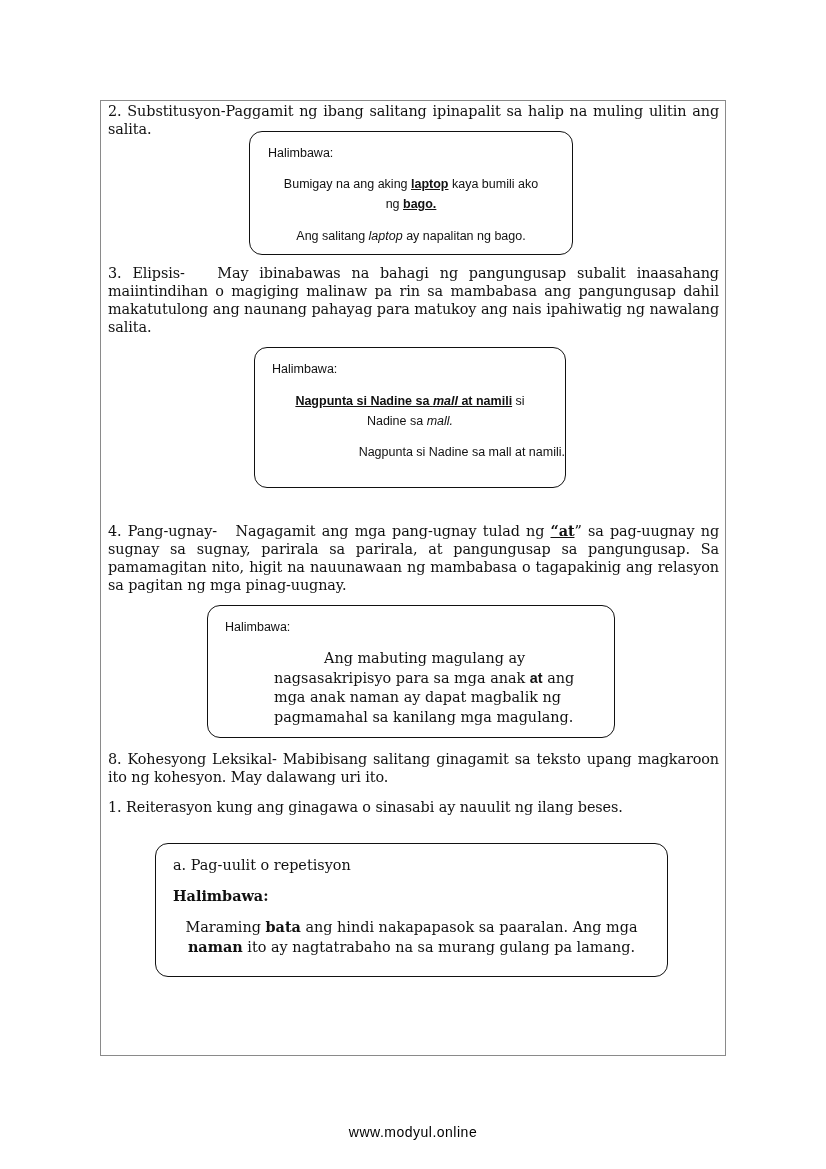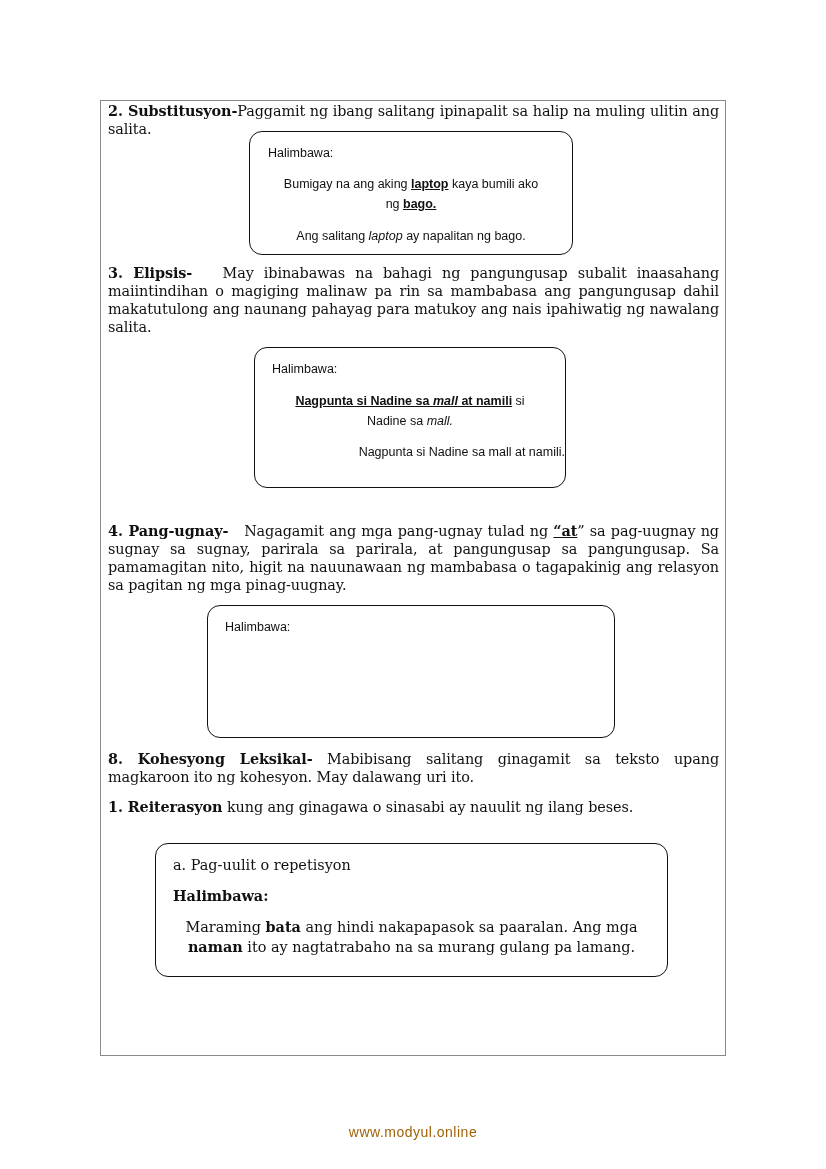--- a/index.html
+++ b/index.html
@@ -2,30 +2,30 @@
 <html><head>
 <meta charset="utf-8">
 <style>
   html, body { margin: 0; padding: 0; background: #ffffff; }
   body { width: 826px; height: 1169px; position: relative; overflow: hidden;
          font-family: "DejaVu Serif", "Liberation Serif", serif; color: #111; }
   .frame { position: absolute; left: 100px; top: 100px; width: 626px; height: 956px;
            border: 1px solid #8a8a8a; box-sizing: border-box; }
   .para { position: absolute; left: 108px; width: 611px; font-size: 14.4px; line-height: 18px;
           text-align: justify; margin: 0; letter-spacing: -0.1px; }
-  .para b { font-weight: bold; }
+  .para b { font-weight: normal; }
   .box { position: absolute; border: 1.5px solid #111; border-radius: 13px; box-sizing: border-box; }
   .sans { font-family: "Liberation Sans", "DejaVu Sans", sans-serif; }
   .box .lbl { position: absolute; font-size: 12.5px; }
   .box .ctr { position: absolute; left: 0; right: 0; text-align: center; font-size: 12.5px; line-height: 20px; }
   .serifbox { font-family: "DejaVu Serif", "Liberation Serif", serif; }
   u.b { font-weight: bold; text-decoration: underline; }
   .pagenum { position: absolute; top: 1121px; left: 0; width: 826px; text-align: right; font-size: 14px; padding-left: 47px; }
   .wm { position: absolute; top: 1124px; left: 0; width: 826px; text-align: center; font-size: 14px;
-        color: #a16207; font-family: "Liberation Sans", "DejaVu Sans", sans-serif; letter-spacing: 0.5px; }
+        color: #000000; font-family: "Liberation Sans", "DejaVu Sans", sans-serif; letter-spacing: 0.5px; }
 </style>
 </head>
 <body>
 
 <div class="frame"></div>
 
 <p class="para" style="top:102px;"><b>2. Substitusyon-</b><span>Paggamit ng ibang salitang ipinapalit sa halip na muling ulitin ang salita.</span></p>
 
 <div class="box sans" style="left:249px; top:131px; width:324px; height:124px;">
   <div class="lbl" style="left:18px; top:14px;">Halimbawa:</div>
@@ -40,20 +40,26 @@
   <div class="lbl" style="left:17px; top:14px;">Halimbawa:</div>
   <div class="ctr" style="top:43px;"><u style="font-weight:bold;"><span>Nagpunta si Nadine sa </span><i>mall</i><span> at namili</span></u><span> si</span></div>
   <div class="ctr" style="top:63px;"><span>Nadine sa </span><i>mall.</i></div>
   <div class="ctr" style="top:94px;text-align:right;">Nagpunta si Nadine sa mall at namili.</div>
 </div>
 
 <p class="para" style="top:522px;"><b>4. Pang-ugnay-</b>&nbsp;&nbsp; <span>Nagagamit ang mga pang-ugnay tulad ng </span><u class="b">“at</u><span>” sa pag-uugnay ng sugnay sa sugnay, parirala sa parirala, at pangungusap sa pangungusap. Sa pamamagitan nito, higit na nauunawaan ng mambabasa o tagapakinig ang relasyon sa pagitan ng mga pinag-uugnay.</span></p>
 
 <div class="box" style="left:207px; top:605px; width:408px; height:133px;">
   <div class="lbl sans" style="left:17px; top:14px;">Halimbawa:</div>
+  <div class="serifbox" style="position:absolute; left:66px; top:43px; font-size:14.4px; line-height:19.5px;">
+    <div style="padding-left:50px;">Ang mabuting magulang ay</div>
+    <div><span>nagsasakripisyo para sa mga anak </span><b class="sans">at</b><span> ang</span></div>
+    <div>mga anak naman ay dapat magbalik ng</div>
+    <div>pagmamahal sa kanilang mga magulang.</div>
+  </div>
 </div>
 
 <p class="para" style="top:750px;"><b>8. Kohesyong Leksikal-</b> <span>Mabibisang salitang ginagamit sa teksto upang magkaroon ito ng kohesyon. May dalawang uri ito.</span></p>
 
 <p class="para" style="top:798px;"><b>1. Reiterasyon</b><span> kung ang ginagawa o sinasabi ay nauulit ng ilang beses.</span></p>
 
 <div class="box serifbox" style="left:155px; top:843px; width:513px; height:134px;">
   <div style="position:absolute; left:17px; top:13px; font-size:14.4px;">a. Pag-uulit o repetisyon</div>
   <div style="position:absolute; left:17px; top:43px; font-size:14.4px; font-weight:bold;">Halimbawa:</div>
   <div style="position:absolute; left:0; right:0; top:73px; text-align:center; font-size:14.4px; line-height:20px;">

